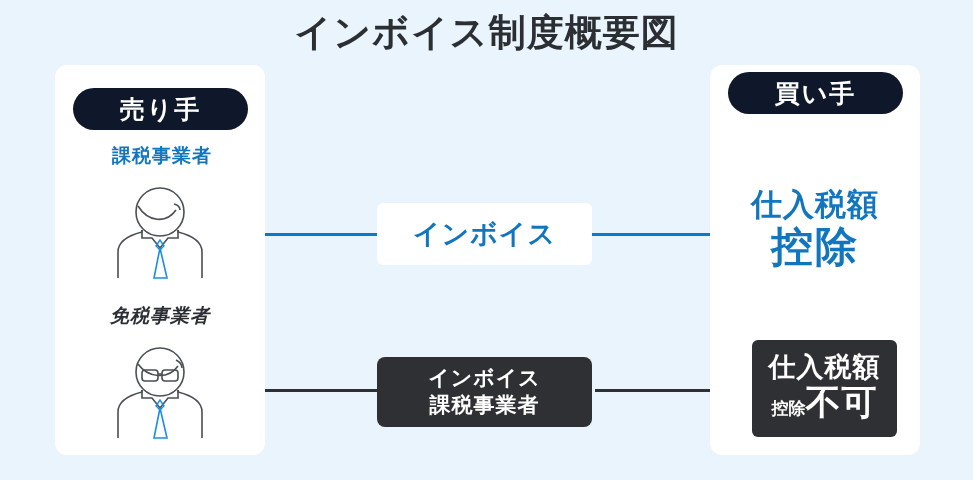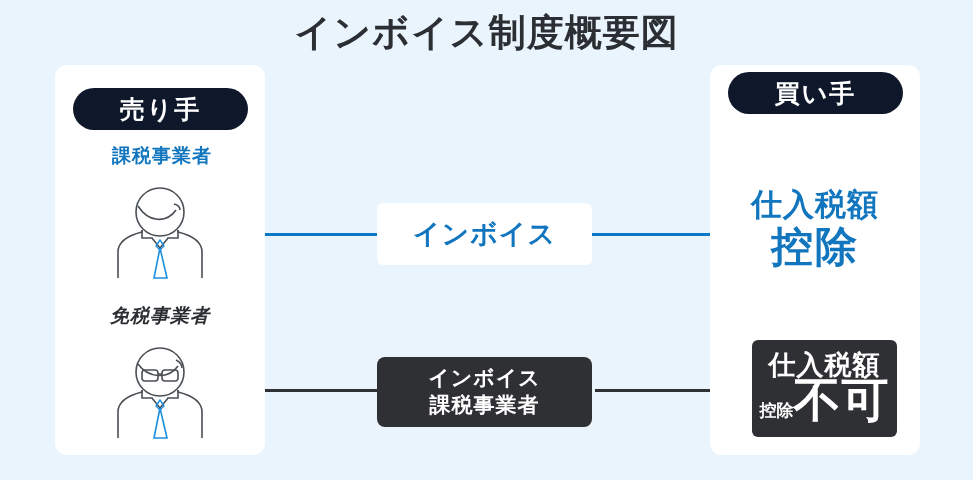--- a/index.html
+++ b/index.html
@@ -250,21 +250,21 @@
     display: flex;
     align-items: baseline;
     justify-content: center;
     line-height: 38px;
   }
   #outcome-nodeduct .small {
     font-size: 17px;
     letter-spacing: 0;
   }
   #outcome-nodeduct .big {
-    font-size: 47px;
+    font-size: 35px;
     letter-spacing: 1px;
   }
 </style>
 </head>
 <body>
 
 <div id="stage">
 
   <div class="title">インボイス制度概要図</div>
 

